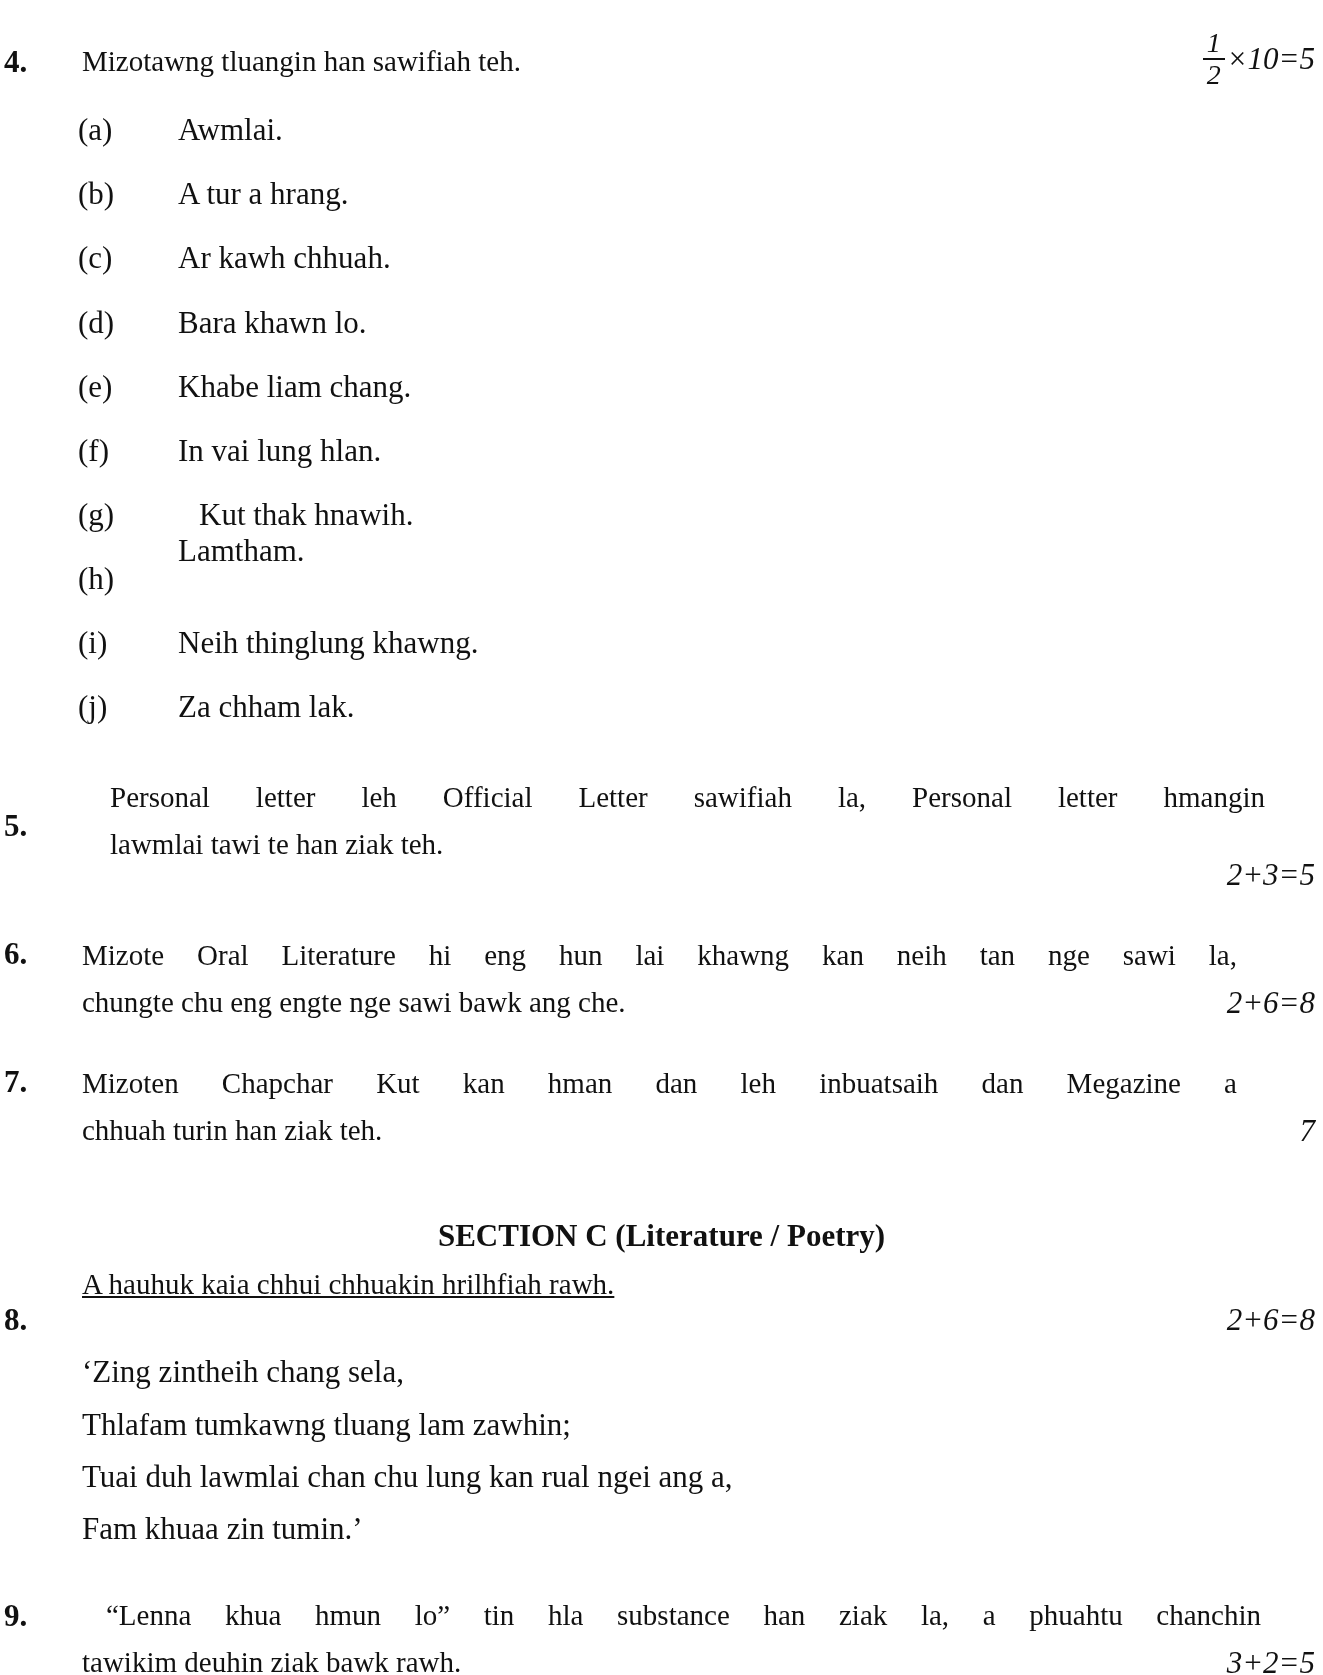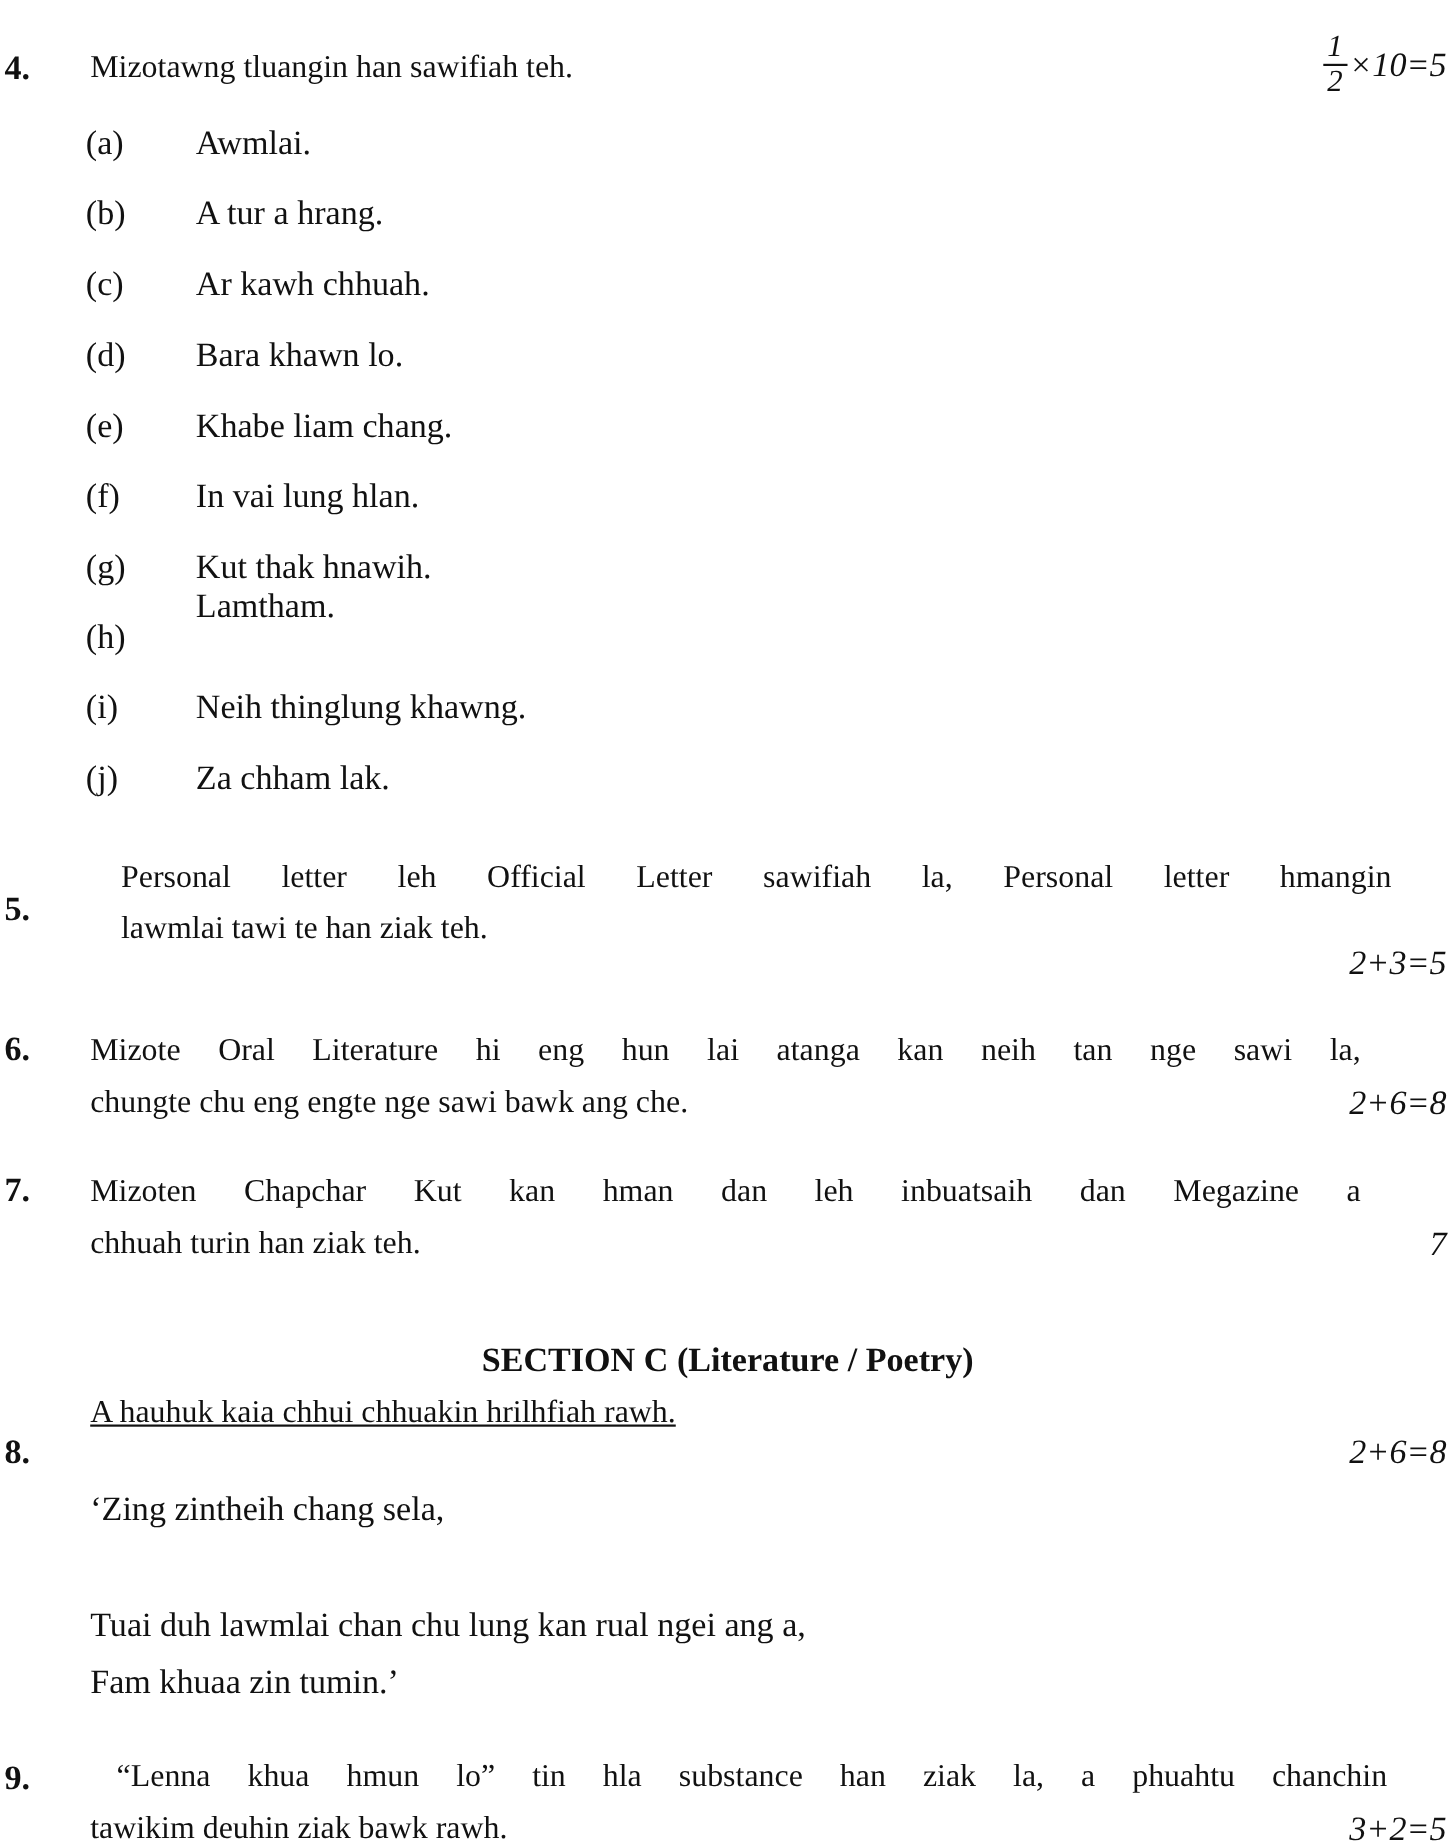--- a/index.html
+++ b/index.html
@@ -68,55 +68,56 @@
   <div class="sub-text" style="top:176px;">A tur a hrang.</div>
   <div class="sub-label" style="top:240px;">(c)</div>
   <div class="sub-text" style="top:240px;">Ar kawh chhuah.</div>
   <div class="sub-label" style="top:305px;">(d)</div>
   <div class="sub-text" style="top:305px;">Bara khawn lo.</div>
   <div class="sub-label" style="top:369px;">(e)</div>
   <div class="sub-text" style="top:369px;">Khabe liam chang.</div>
   <div class="sub-label" style="top:433px;">(f)</div>
   <div class="sub-text" style="top:433px;">In vai lung hlan.</div>
   <div class="sub-label" style="top:497px;">(g)</div>
-  <div class="sub-text" style="top:497px;">Kut thak hnawih.</div>
+  <div class="sub-text" style="top:497px;margin-left:21px;">Kut thak hnawih.</div>
   <div class="sub-label" style="top:561px;">(h)</div>
   <div class="sub-text" style="top:533px;">Lamtham.</div>
   <div class="sub-label" style="top:625px;">(i)</div>
   <div class="sub-text" style="top:625px;">Neih thinglung khawng.</div>
   <div class="sub-label" style="top:689px;">(j)</div>
   <div class="sub-text" style="top:689px;">Za chham lak.</div>
 
   <div class="qnum" style="top:808px;">5.</div>
   <div class="qtext" style="top:774px;margin-left:28px;">
     <div style="text-align:justify;text-align-last:justify;width:1155px;">Personal letter leh Official Letter sawifiah la, Personal letter hmangin</div>
     <div>lawmlai tawi te han ziak teh.</div>
   </div>
   <div class="marks" style="top:857px;">2+3=5</div>
 
   <div class="qnum" style="top:936px;">6.</div>
   <div class="qtext" style="top:932px;">
-    <div style="text-align:justify;text-align-last:justify;width:1155px;">Mizote Oral Literature hi eng hun lai atanga kan neih tan nge sawi la,</div>
+    <div style="text-align:justify;text-align-last:justify;width:1155px;">Mizote Oral Literature hi eng hun lai khawng kan neih tan nge sawi la,</div>
     <div>chungte chu eng engte nge sawi bawk ang che.</div>
   </div>
   <div class="marks" style="top:985px;">2+6=8</div>
 
   <div class="qnum" style="top:1064px;">7.</div>
   <div class="qtext" style="top:1060px;">
     <div style="text-align:justify;text-align-last:justify;width:1155px;">Mizoten Chapchar Kut kan hman dan leh inbuatsaih dan Megazine a</div>
     <div>chhuah turin han ziak teh.</div>
   </div>
   <div class="marks" style="top:1113px;">7</div>
 
   <div class="section">SECTION C (Literature / Poetry)</div>
 
   <div class="qnum" style="top:1302px;">8.</div>
   <div class="qtext" style="top:1261px;text-decoration:underline;">A hauhuk kaia chhui chhuakin hrilhfiah rawh.</div>
   <div class="marks" style="top:1302px;">2+6=8</div>
   <div class="poem" style="top:1354px;">‘Zing zintheih chang sela,</div>
+  <div class="poem" style="top:1407px;">Thlafam tumkawng tluang lam zawhin;</div>
   <div class="poem" style="top:1459px;text-align:center;">Tuai duh lawmlai chan chu lung kan rual ngei ang a,</div>
   <div class="poem" style="top:1511px;">Fam khuaa zin tumin.’</div>
 
   <div class="qnum" style="top:1598px;">9.</div>
   <div class="qtext" style="top:1592px;">
     <div style="text-align:justify;text-align-last:justify;width:1155px;margin-left:24px;">“Lenna khua hmun lo” tin hla substance han ziak la, a phuahtu chanchin</div>
     <div>tawikim deuhin ziak bawk rawh.</div>
   </div>
   <div class="marks" style="top:1645px;">3+2=5</div>
 

